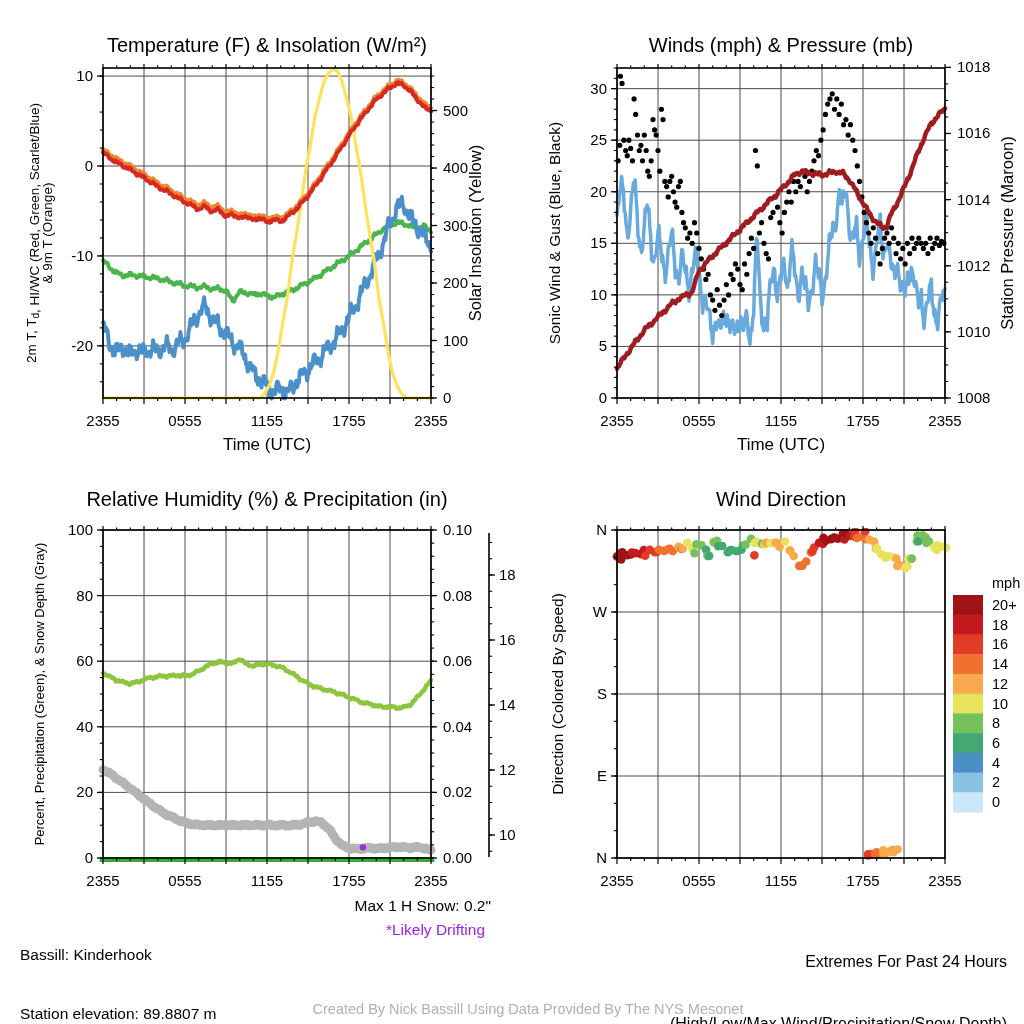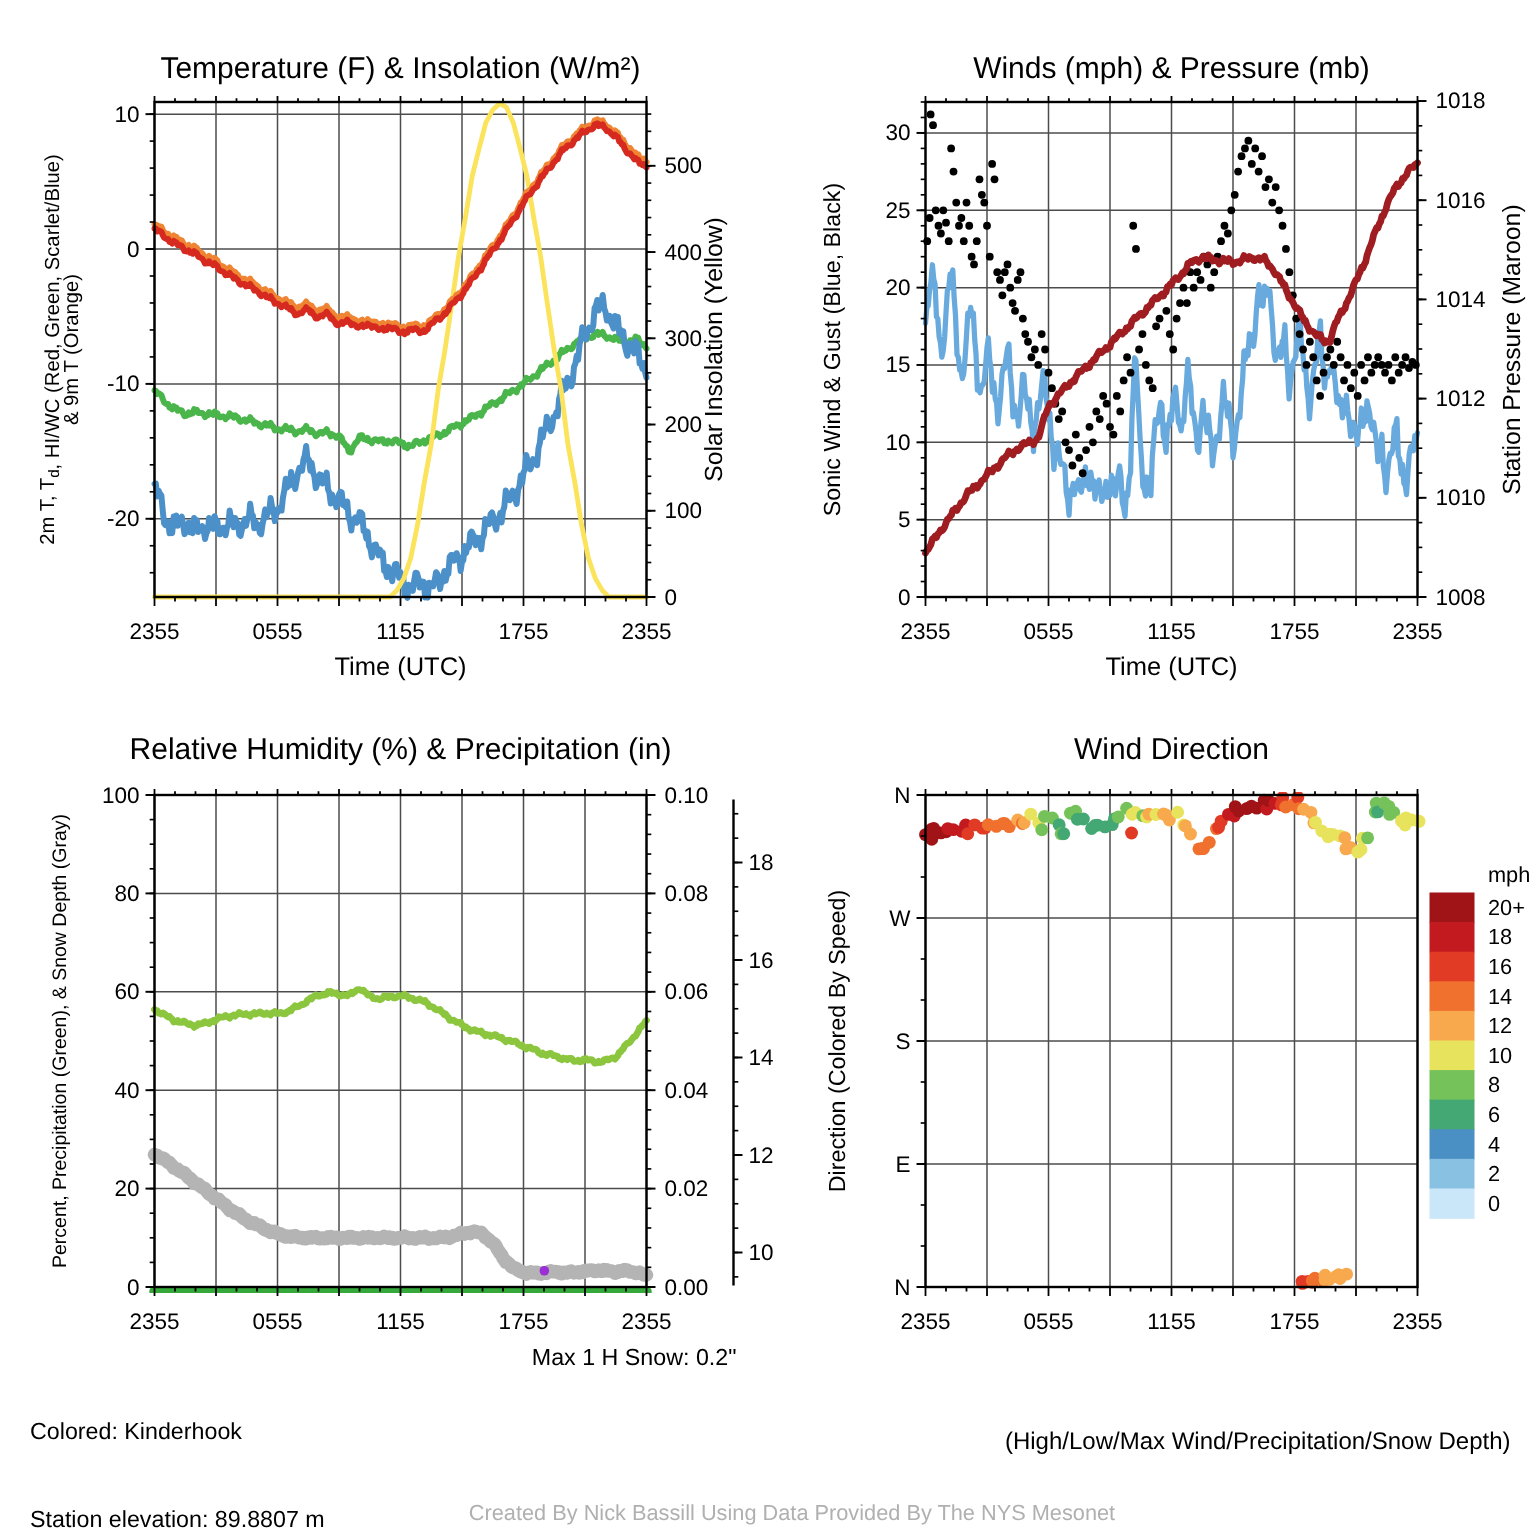--- a/index.html
+++ b/index.html
@@ -937,29 +937,31 @@
           <text x="992" y="767.705" font-size="14.5" text-anchor="start" fill="#000">4</text>
           <rect x="953" y="772.5699999999999" width="30" height="20.23" fill="#89c1e3"></rect>
           <text x="992" y="787.435" font-size="14.5" text-anchor="start" fill="#000">2</text>
           <rect x="953" y="792.3" width="30" height="20.23" fill="#c9e7f8"></rect>
           <text x="992" y="807.165" font-size="14.5" text-anchor="start" fill="#000">0</text>
         </g>
       </g>
     </svg>
 
   <div class="txt info-block">
-    <div>Colored: Kinderhook</div>
+    <div>Bassill: Kinderhook</div>
     <div>Station elevation: 89.8807 m</div>
     
     
     
   </div>
 
   <div class="txt snow-note">Max 1 H Snow: 0.2"</div>
+  <div class="txt drift-note" id="drift-note" style="color: rgb(160, 32, 240);">*Likely Drifting</div>
 
   <div class="txt extremes">
+    <div>Extremes For Past 24 Hours</div>
     <div>(High/Low/Max Wind/Precipitation/Snow Depth)</div>
     
     
   </div>
 
   <div class="txt credit" id="credit-line" style="color: rgb(176, 176, 176);">Created By Nick Bassill Using Data Provided By The NYS Mesonet</div>
 </div>
 
 </body></html>

